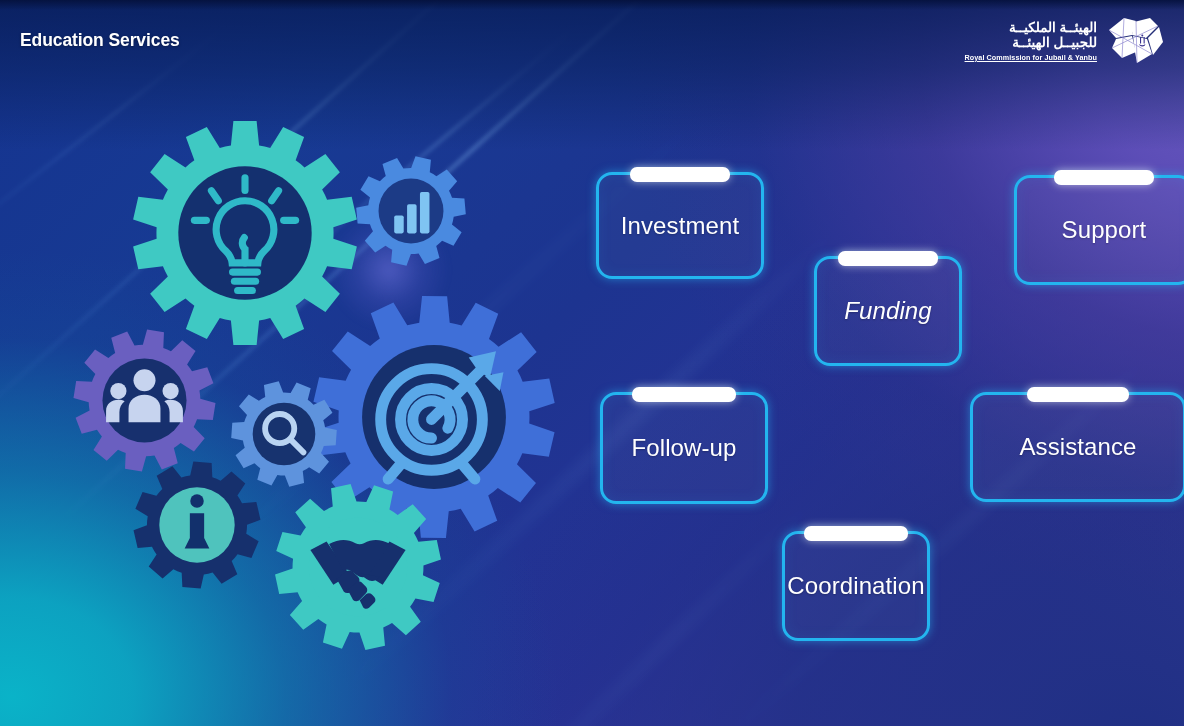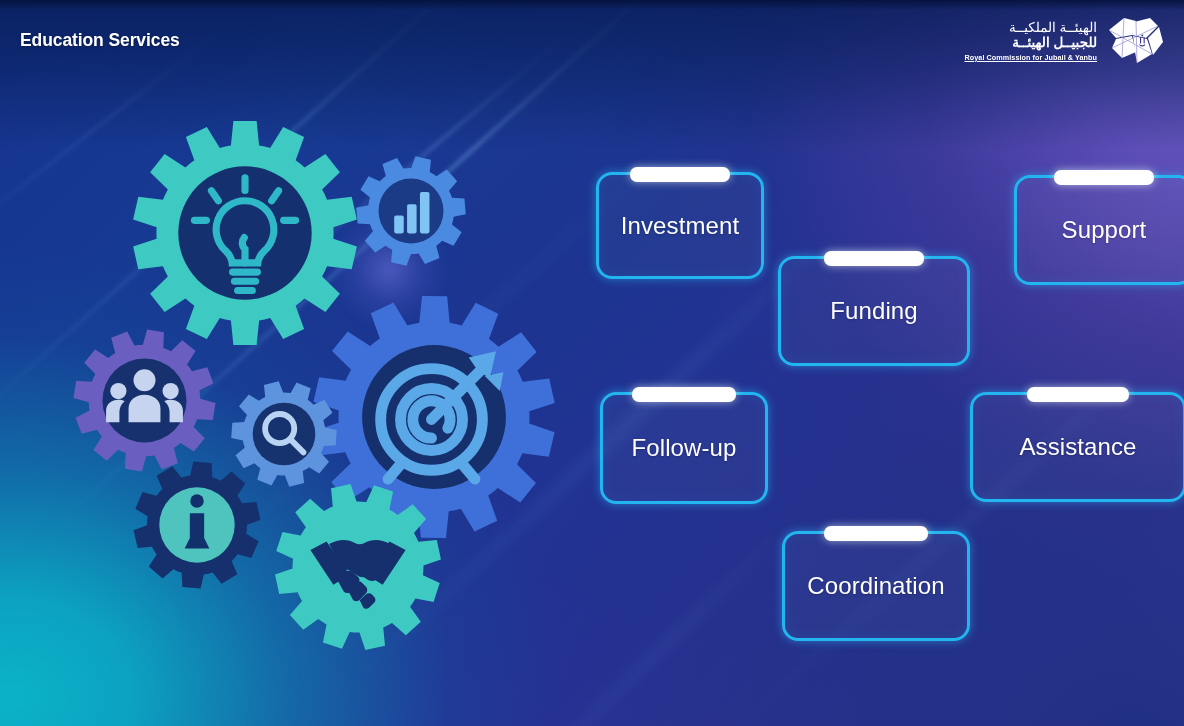--- a/index.html
+++ b/index.html
@@ -72,21 +72,21 @@
   
   .logo {
     position: absolute;
     right: 18px; top: 16px;
     display: flex;
     align-items: center;
     gap: 9px;
   }
   .logo-text { text-align: right; line-height: 1; }
   .logo-ar1 {
-    color: #fff; font-size: 13.5px; font-weight: 400;
+    color: #fff; font-size: 13.5px; font-weight: 700;
     letter-spacing: 0.5px; direction: rtl; white-space: nowrap;
   }
   .logo-ar2 {
     color: #fff; font-size: 13.5px; font-weight: 700;
     letter-spacing: 0.5px; direction: rtl; white-space: nowrap;
     margin-top: 2px;
   }
   .logo-en {
     color: #fff; font-size: 7.2px; font-weight: 700;
     letter-spacing: 0.08px; margin-top: 4px; white-space: nowrap; text-decoration: underline;
@@ -296,35 +296,35 @@
     </g>
           </g>
         </svg></div>
     </div>
 
   <div id="boxes">
       <div class="box" style="left: 596px; top: 172px; width: 168px; height: 107px;">
         <div class="box-tab" style="width: 100px;"></div>
         <div class="box-label">Investment</div>
       </div>
-      <div class="box" style="left: 778px; top: 256px; width: 192px; height: 110px;">
+      <div class="box" style="left: 814px; top: 256px; width: 148px; height: 110px; font-style: italic;">
         <div class="box-tab" style="width: 100px;"></div>
         <div class="box-label">Funding</div>
       </div>
       <div class="box" style="left: 976px; top: 175px; width: 180px; height: 110px; margin-left: 38px;">
         <div class="box-tab" style="width: 100px;"></div>
         <div class="box-label">Support</div>
       </div>
       <div class="box" style="left: 600px; top: 392px; width: 168px; height: 112px;">
         <div class="box-tab" style="width: 104px;"></div>
         <div class="box-label">Follow-up</div>
       </div>
       <div class="box" style="left: 970px; top: 392px; width: 216px; height: 110px;">
         <div class="box-tab" style="width: 102px;"></div>
         <div class="box-label">Assistance</div>
       </div>
-      <div class="box" style="left: 782px; top: 531px; width: 188px; height: 110px;">
+      <div class="box" style="left: 782px; top: 531px; width: 148px; height: 110px;">
         <div class="box-tab" style="width: 104px;"></div>
         <div class="box-label">Coordination</div>
       </div>
     </div>
 
 </div>
 
 </body></html>

